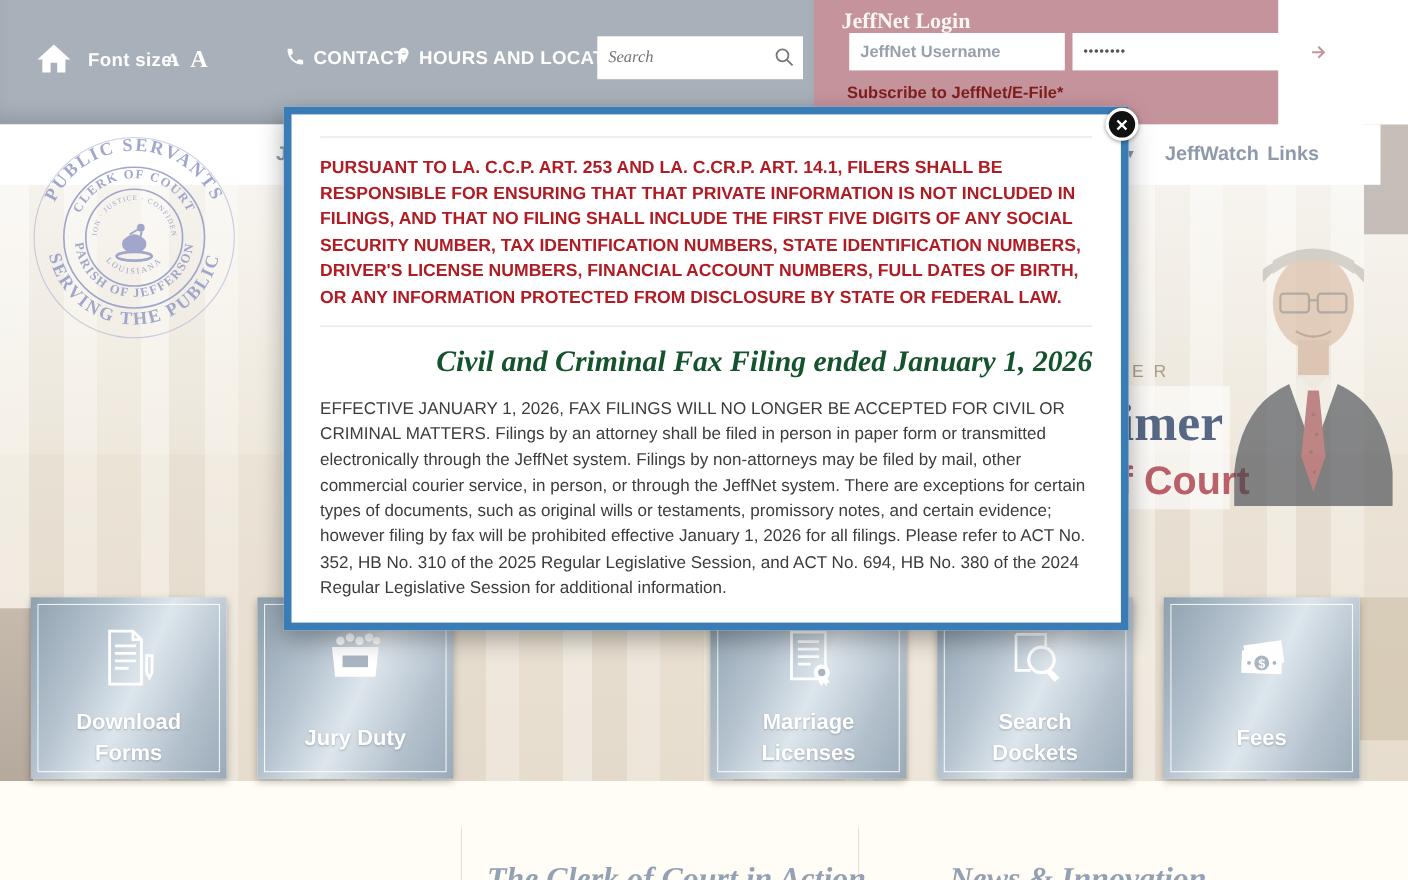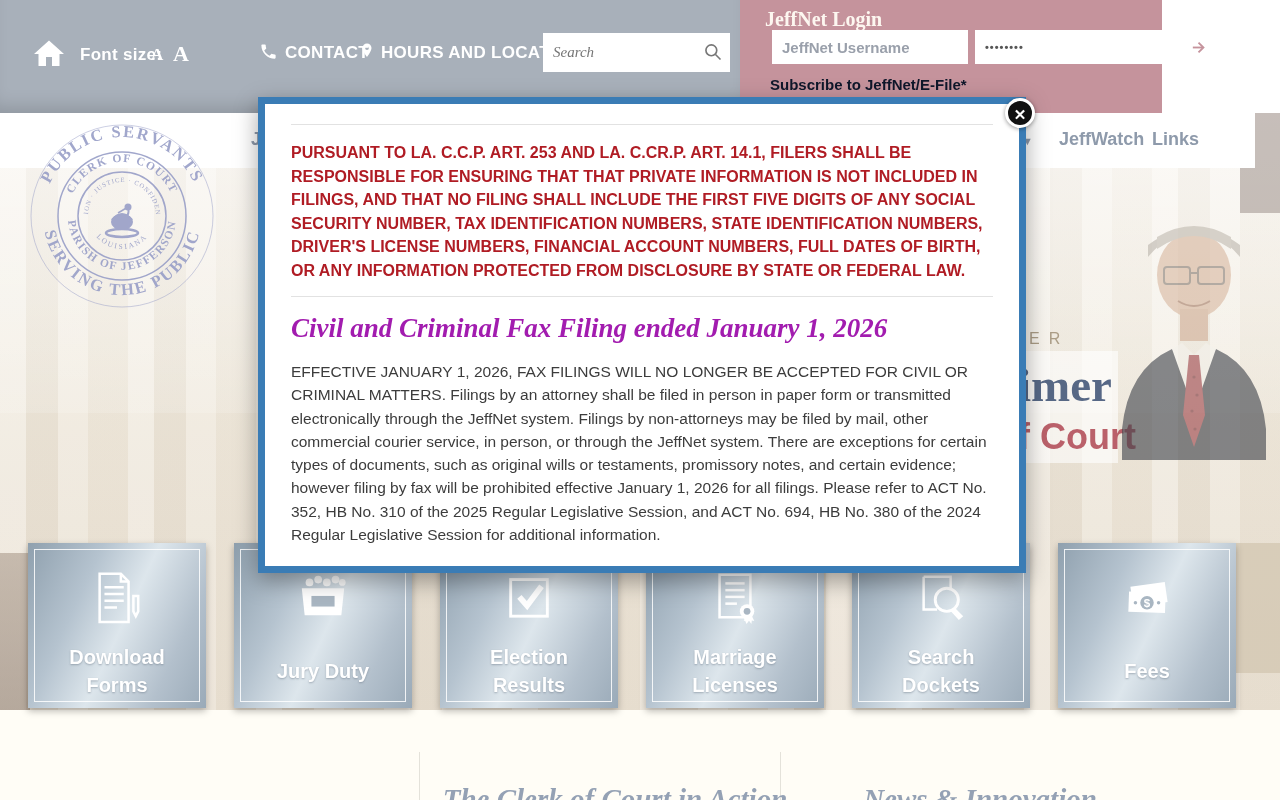--- a/index.html
+++ b/index.html
@@ -35,21 +35,21 @@
   .search-wrap{position:absolute;left:543px;top:33px;width:187px;height:39px;background:#fff;}
   .search-wrap input{width:100%;height:100%;border:none;outline:none;box-sizing:border-box;padding:0 34px 0 10px;
         font-family:"Liberation Serif",serif;font-style:italic;font-size:15px;color:#701a75;background:transparent;}
   .search-icon{position:absolute;right:7px;top:9px;}
   .jeffnet-title{position:absolute;left:25px;top:8px;font-family:"Liberation Serif",serif;font-weight:bold;font-size:20px;color:#fdf7f0;}
   .jn-input{position:absolute;top:30px;width:196px;height:34px;border:none;outline:none;box-sizing:border-box;padding:0 10px;font-size:15px;font-weight:bold;color:#555;background:#fff;}
   .jn-input::placeholder{color:#9aa0ab;}
   .jn-user{left:32px;}
   .jn-pass{left:235px;font-size:11px;letter-spacing:1px;}
   .jn-go{position:absolute;left:443px;top:32px;width:31px;height:31px;border-radius:50%;background:#fff;border:none;cursor:pointer;display:flex;align-items:center;justify-content:center;padding:0;}
-  .jn-sub{position:absolute;left:30px;top:76px;font-weight:bold;font-size:15px;color:#0f172a;cursor:pointer;}
+  .jn-sub{position:absolute;left:30px;top:76px;font-weight:bold;font-size:15px;color:#7f1d1d;cursor:pointer;}
 
   
   .seal{position:absolute;left:26px;top:120px;z-index:5;}
   .seal text{font-family:"Liberation Serif",serif;fill:#9aa0c8;}
 
   
   .tile{position:absolute;top:543px;width:178px;height:165px;z-index:3;cursor:pointer;
         background:linear-gradient(115deg,#8fa0ae 0%,#b5c3cf 30%,#dde6ec 52%,#b3c0cc 78%,#9aaab8 100%);
         box-shadow:0 3px 7px rgba(0,0,0,.28);display:flex;flex-direction:column;align-items:center;padding-top:24px;box-sizing:border-box;}
   .tile::after{content:"";position:absolute;inset:6px;border:1px solid rgba(255,255,255,.85);pointer-events:none;}
@@ -59,22 +59,22 @@
   
   .divider{position:absolute;width:1px;top:752px;height:48px;background:#e4e2da;z-index:3;}
   .section-heading{position:absolute;top:783px;font-family:"Liberation Serif",serif;font-style:italic;font-weight:bold;
         font-size:29px;color:#94a1b4;text-align:center;z-index:3;}
 
   
   .modal{position:absolute;left:258px;top:97px;width:768px;height:476px;box-sizing:border-box;background:#fff;
         border:7px solid #3a7cb5;box-shadow:0 8px 22px rgba(0,0,0,.35);z-index:10;padding:12px 26px 0;}
   .modal hr{border:none;border-top:1px solid #e2e2e2;margin:8px 0 16px;}
   .modal-notice{color:#b01c24;font-weight:bold;font-size:16px;line-height:23.5px;margin:0 0 14px;}
-  .modal-heading{text-align:left;font-family:"Liberation Serif",serif;font-style:italic;font-weight:bold;
-        font-size:27px;color:#a21caf;margin:6px 0 16px;}
+  .modal-heading{text-align:right;font-family:"Liberation Serif",serif;font-style:italic;font-weight:bold;
+        font-size:27px;color:#14532d;margin:6px 0 16px;}
   .modal-body{color:#3c3c3c;font-size:15.5px;line-height:23.3px;margin:0;}
   .modal-close{position:absolute;left:740px;top:-6px;width:30px;height:30px;border-radius:50%;background:#111;
         border:3px solid #fff;color:#fff;font-size:15px;font-weight:bold;line-height:28px;text-align:center;cursor:pointer;
         box-shadow:0 1px 4px rgba(0,0,0,.4);padding:0;}
   svg{display:block;}
 </style>
 </head>
 <body>
 
 <div class="stage">
@@ -203,27 +203,20 @@
           <circle cx="36" cy="16" r="4"></circle>
           <circle cx="45" cy="13" r="4"></circle>
           <circle cx="52" cy="16" r="3.5"></circle>
         <path d="M10,22 h44 l-3,28 h-38 z"></path>
       </g>
       <rect x="20" y="30" width="24" height="11" fill="#a9b6c2"></rect>
     </svg>
     <div class="tile-label">Jury Duty</div>
   </div>
 
-  <div class="tile" style="left:440px;">
-    <svg width="64" height="64" viewBox="0 0 64 64" fill="none" stroke="#fff">
-      <rect x="13" y="13" width="38" height="38" stroke-width="3"></rect>
-      <polyline points="22,31 30,40 45,20" stroke-width="6"></polyline>
-    </svg>
-    <div class="tile-label">Election Results</div>
-  </div>
 
   <div class="tile" style="left:646px;">
     <svg width="64" height="64" viewBox="0 0 64 64">
       <g fill="none" stroke="#fff" stroke-width="2.6">
         <path d="M16,8 h32 v44 h-32 z"></path>
         <line x1="22" y1="17" x2="42" y2="17"></line>
           <line x1="22" y1="24" x2="42" y2="24"></line>
         <line x1="22" y1="31" x2="42" y2="31"></line>
           <line x1="22" y1="38" x2="34" y2="38"></line>
       </g>

